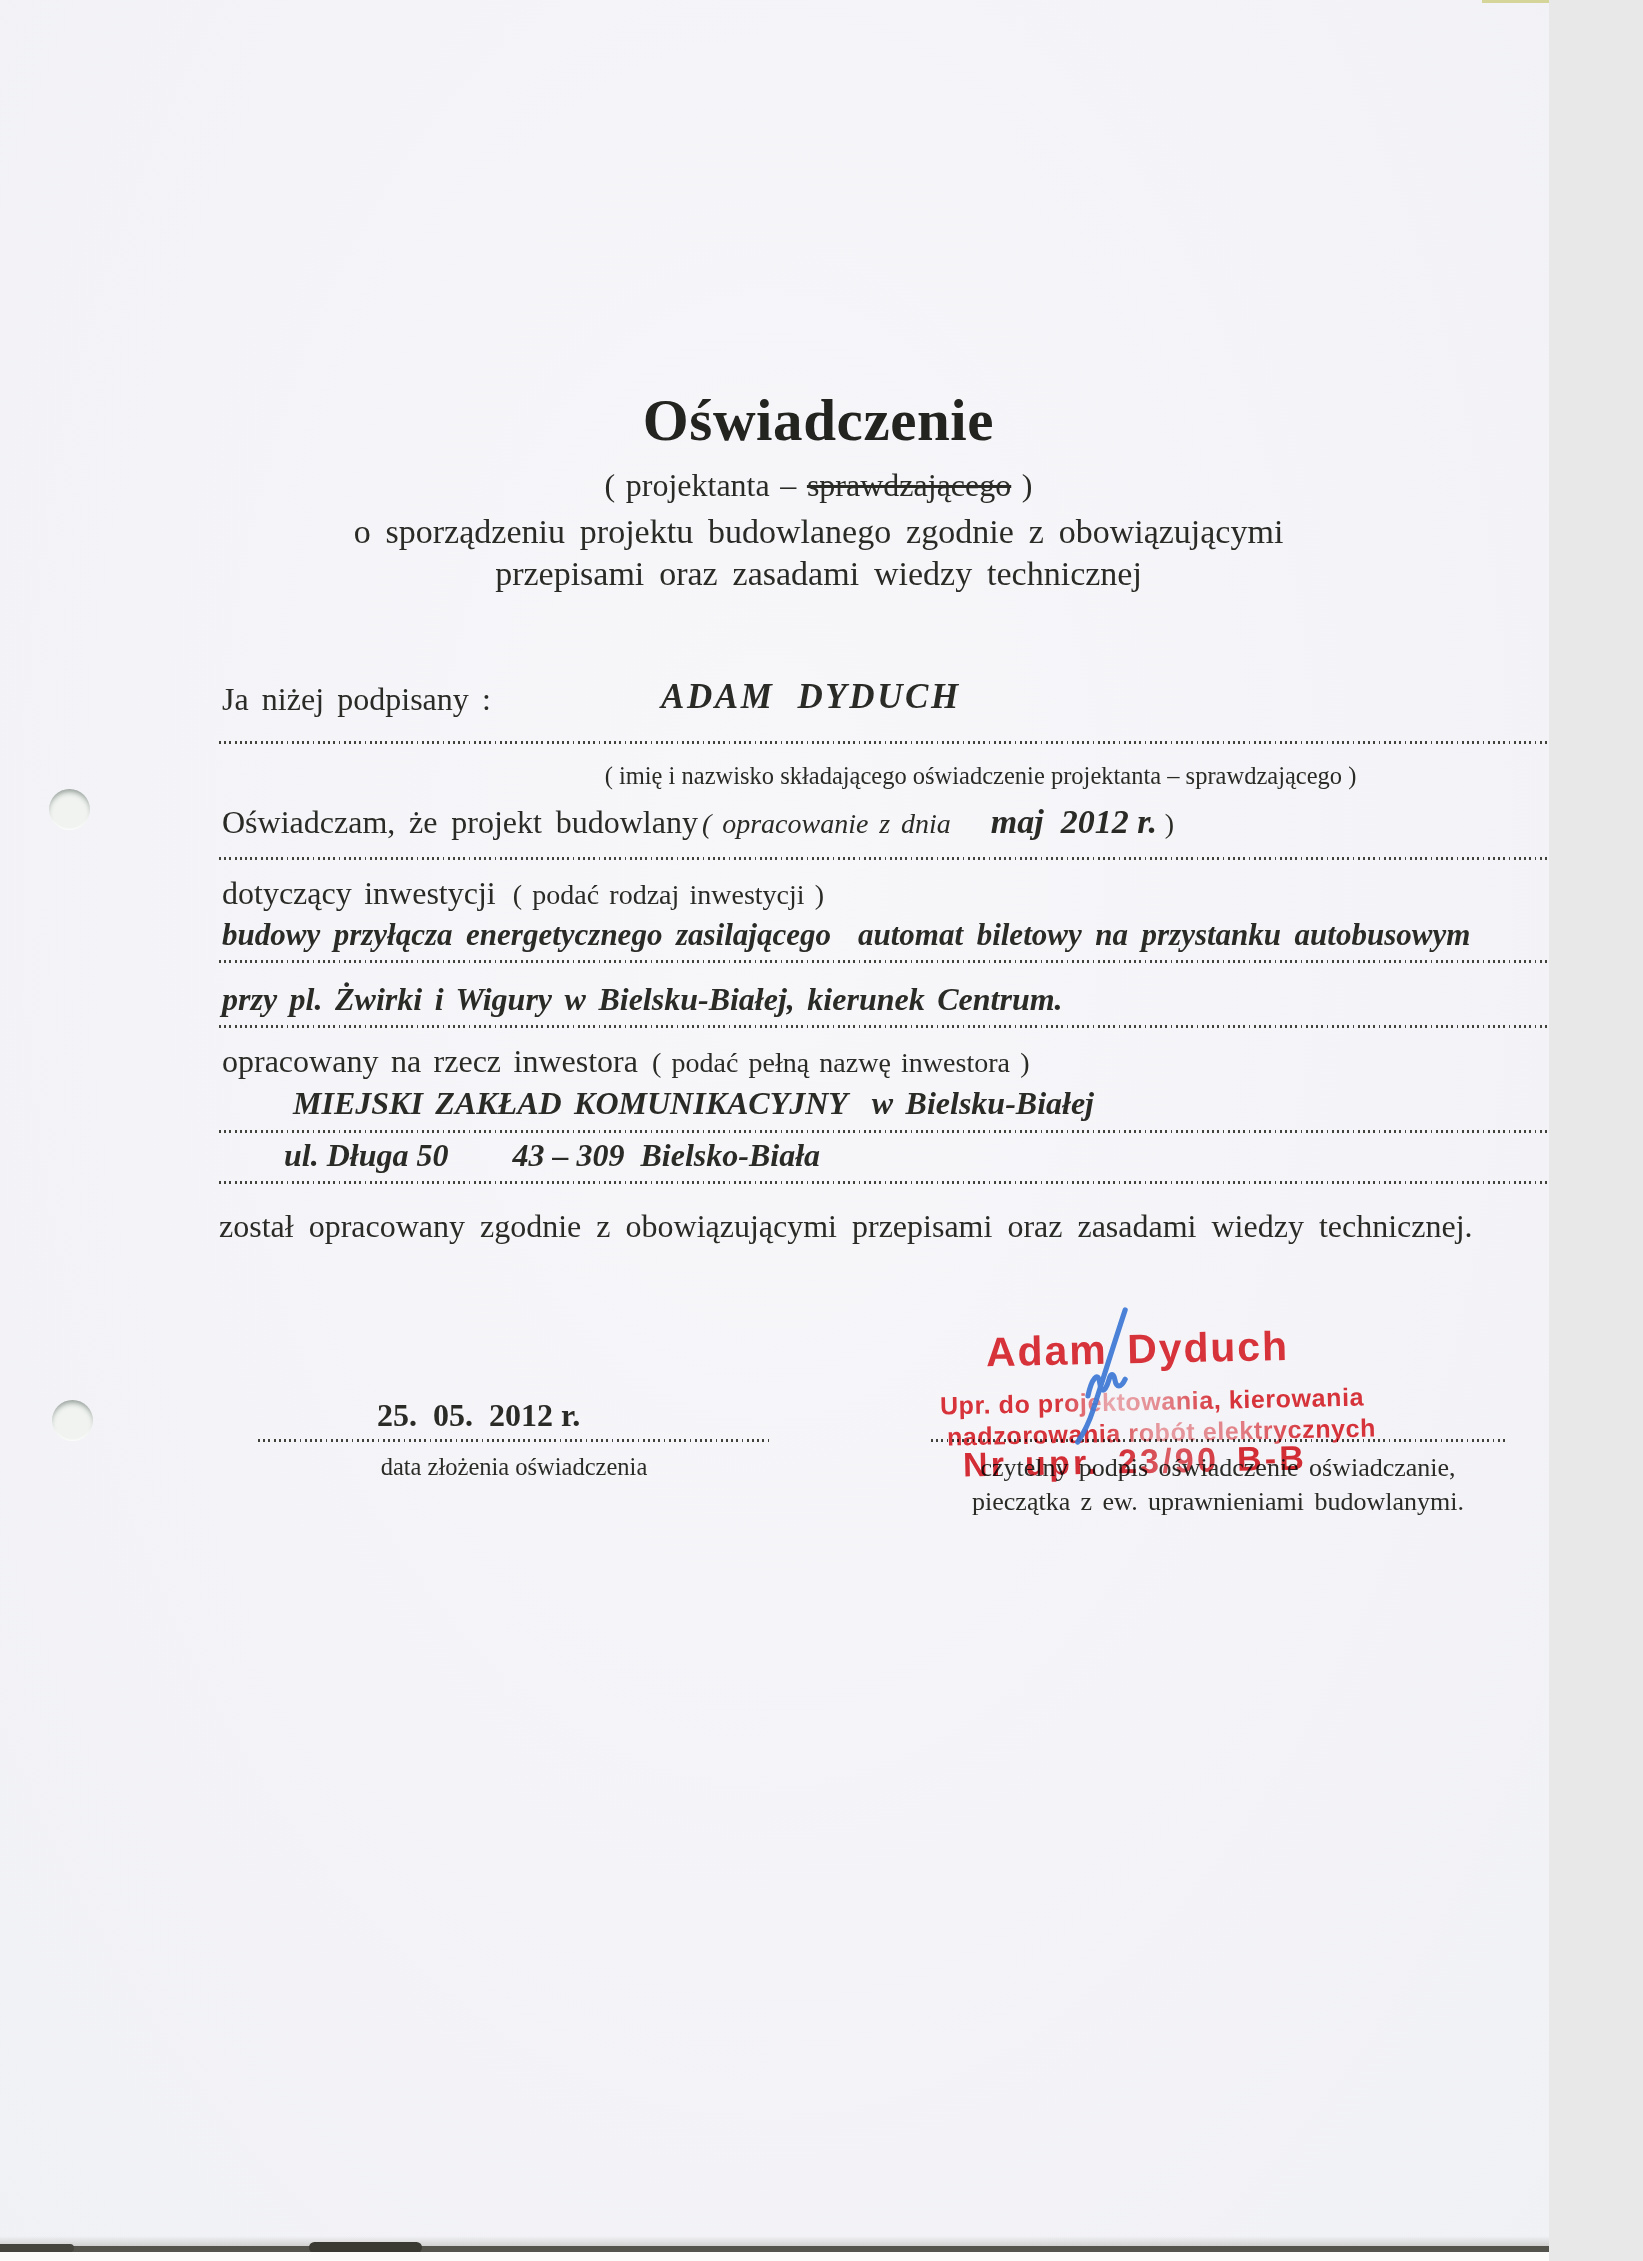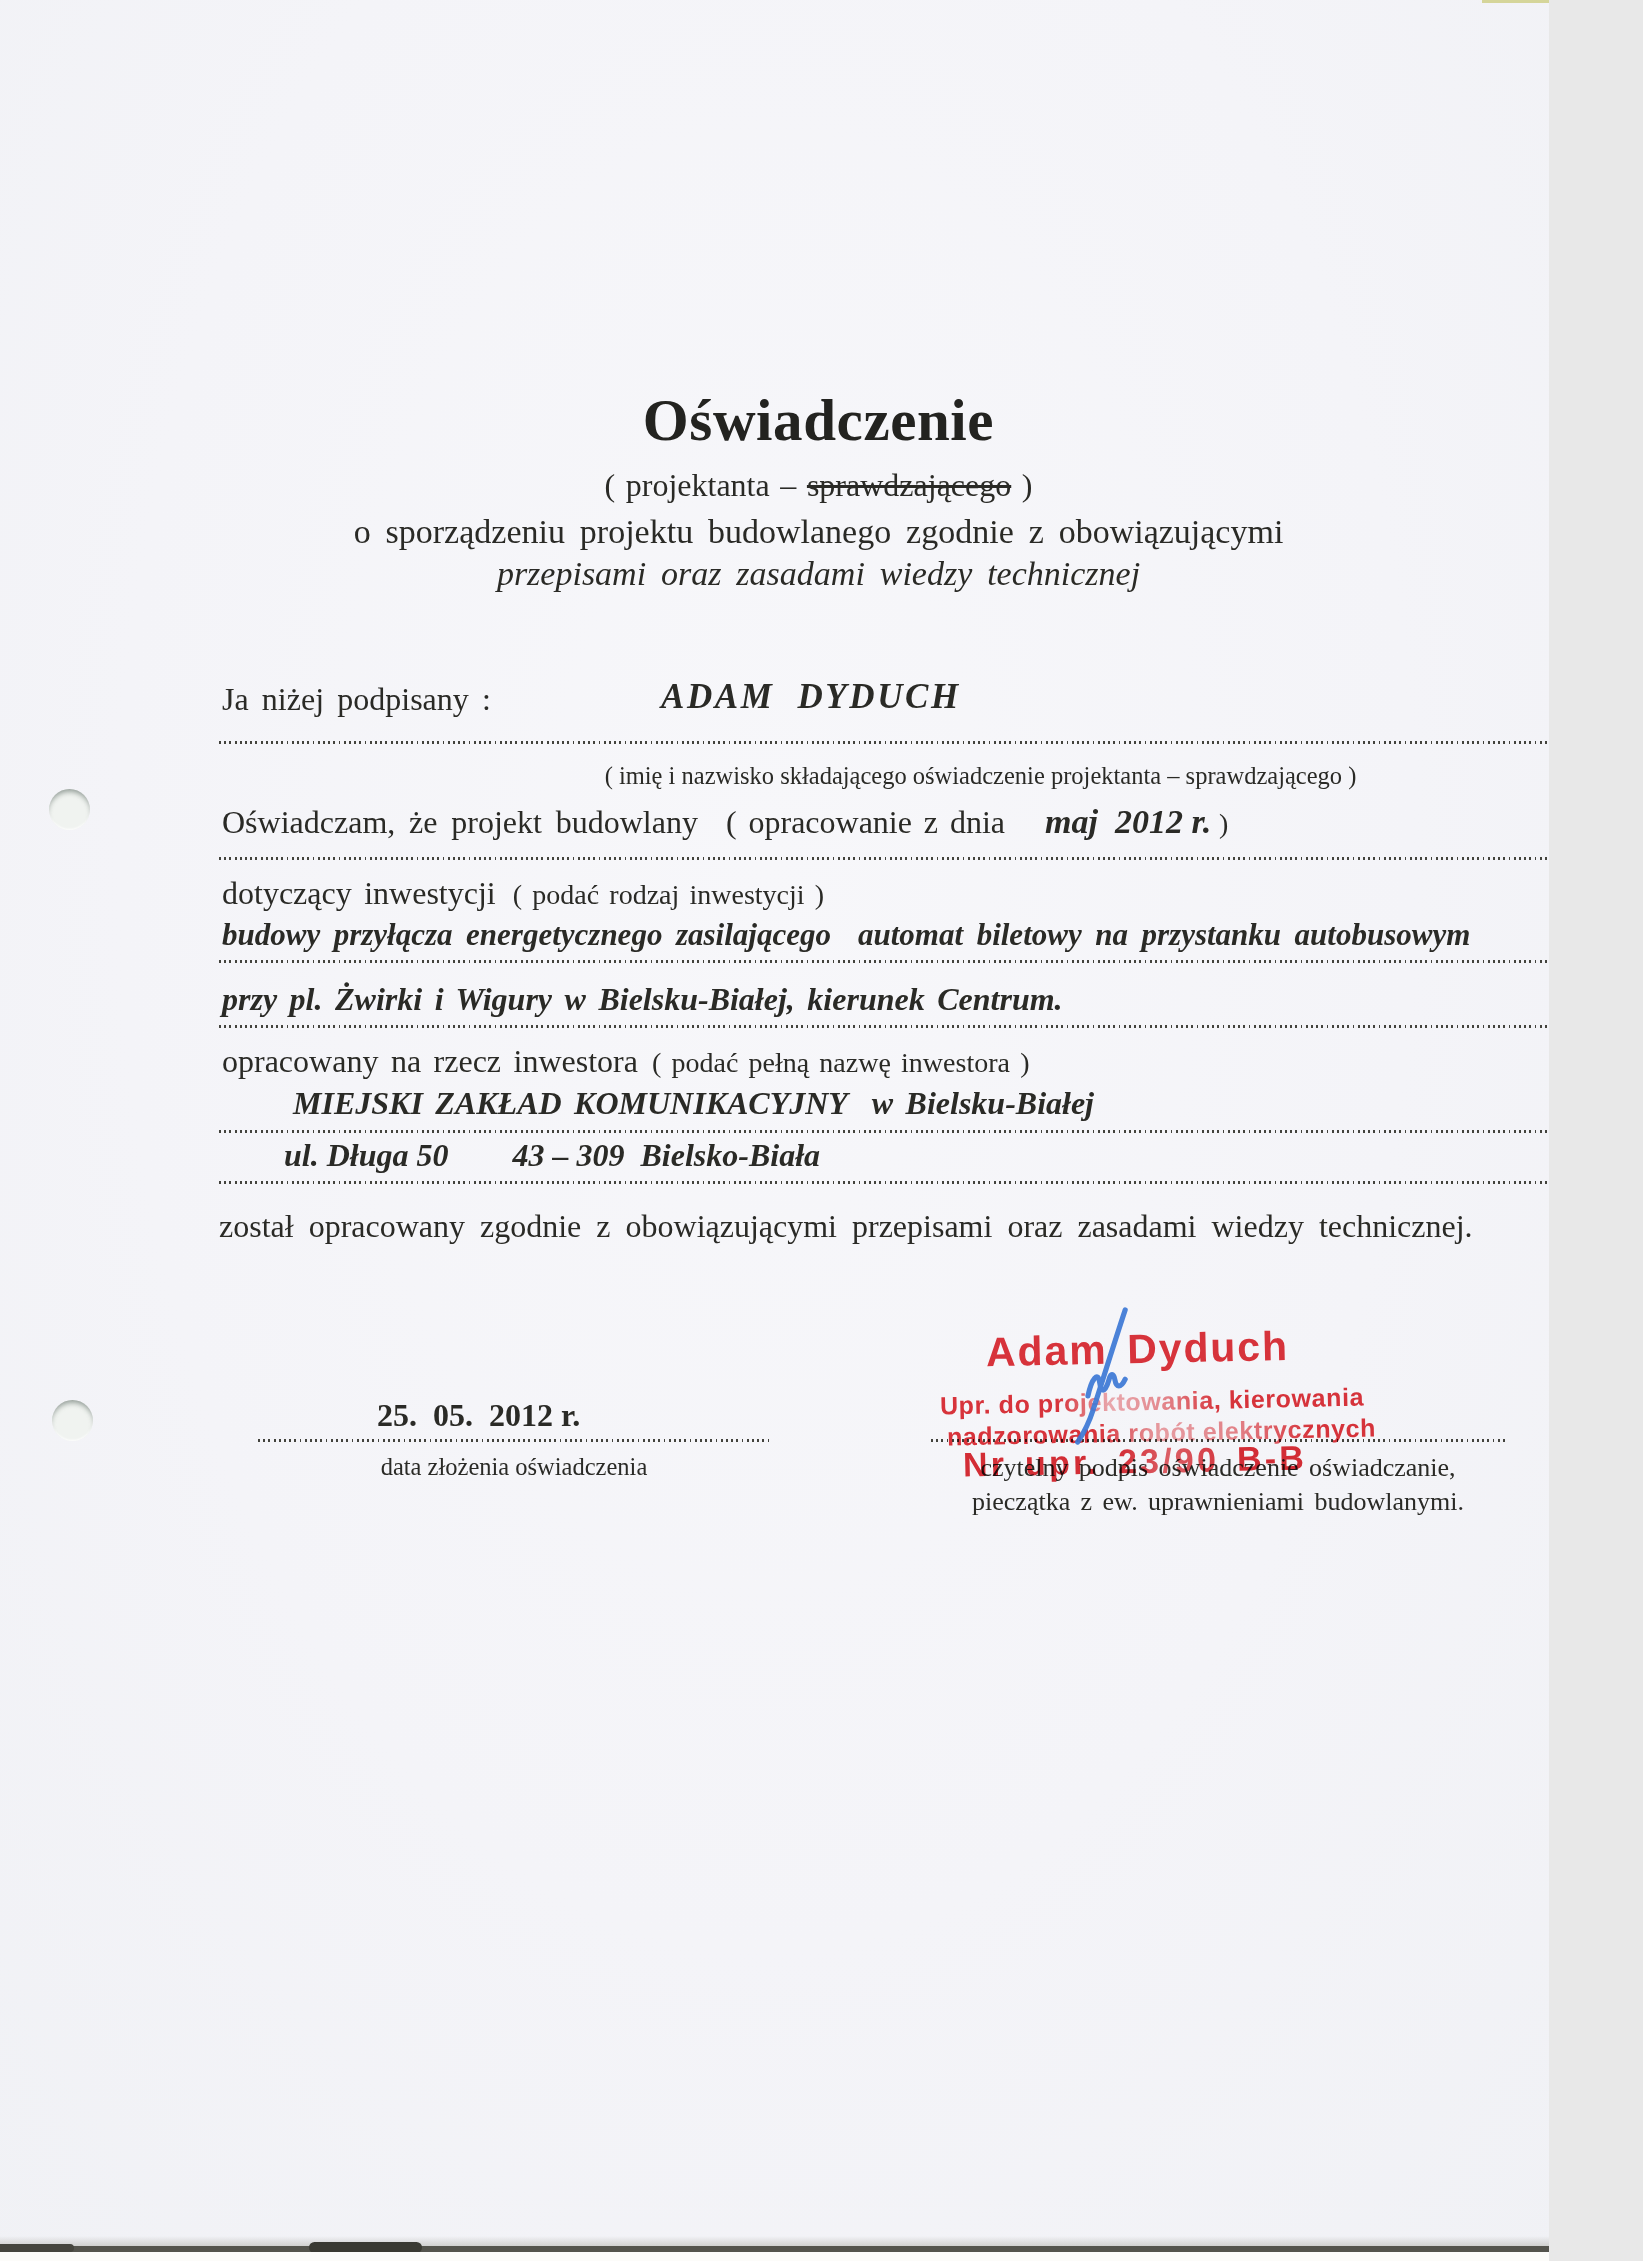--- a/index.html
+++ b/index.html
@@ -58,39 +58,39 @@
   
   .t { position:absolute; color:#2a2a26; white-space:pre; line-height:1.12; }
   .bi { font-weight:bold; font-style:italic; }
   .struck { text-decoration:line-through; text-decoration-thickness:3.2px; }
 
   
   .hdr { left:116px; width:1405px; text-align:center; }
   .title    { top:387px; font-size:59px; font-weight:bold; color:#232320; letter-spacing:0.6px; }
   .subtitle { top:468px; font-size:32px; word-spacing:2.6px; }
   .hline2   { top:513px; font-size:34px; word-spacing:6.4px; }
-  .hline3   { top:555px; font-size:34px; word-spacing:6.4px;font-style:italic; }
+  .hline3   { top:555px; font-size:34px; word-spacing:6.4px; }
 
   
   .dots {
     position:absolute; height:2.6px;
     background-image:repeating-linear-gradient(90deg, #43433d 0 1.9px, transparent 1.9px 5.2px);
   }
 
   
   .row { position:absolute; display:flex; align-items:baseline; }
 
   .r-signatory-label { left:222px; top:682px; font-size:32px; word-spacing:5.2px; }
   .r-signatory-name  { left:661px; top:677px; font-size:35px; letter-spacing:2.6px; word-spacing:11.6px; }
   .d1 { left:219px; top:741px; width:1331px; }
   .c1 { left:594px; top:762px; width:773px; font-size:24.5px; text-align:center; }
 
   .r-statement { left:222px; top:803px; }
   .r-statement .lead { font-size:32px; word-spacing:5.8px; }
-  .r-statement .paren { font-size:32px; margin-left:28px; word-spacing:3.9px; }
+  .r-statement .paren { font-size:28px; margin-left:4px; word-spacing:3.9px;font-style:italic; }
   .r-statement .dateval { font-size:34px; margin-left:40px; }
   .r-statement .pclose { font-size:28px; margin-left:7.7px; }
   .d2 { left:219px; top:857px; width:1331px; }
 
   .r-investment { left:222px; top:876px; }
   .r-investment .lead  { font-size:32px; word-spacing:4.5px; }
   .r-investment .paren { font-size:28px; margin-left:17px; word-spacing:3.2px; }
 
   .i1 { left:222px; top:918px; font-size:31px; word-spacing:5.8px; }
   .d3 { left:219px; top:960px; width:1363px; }

